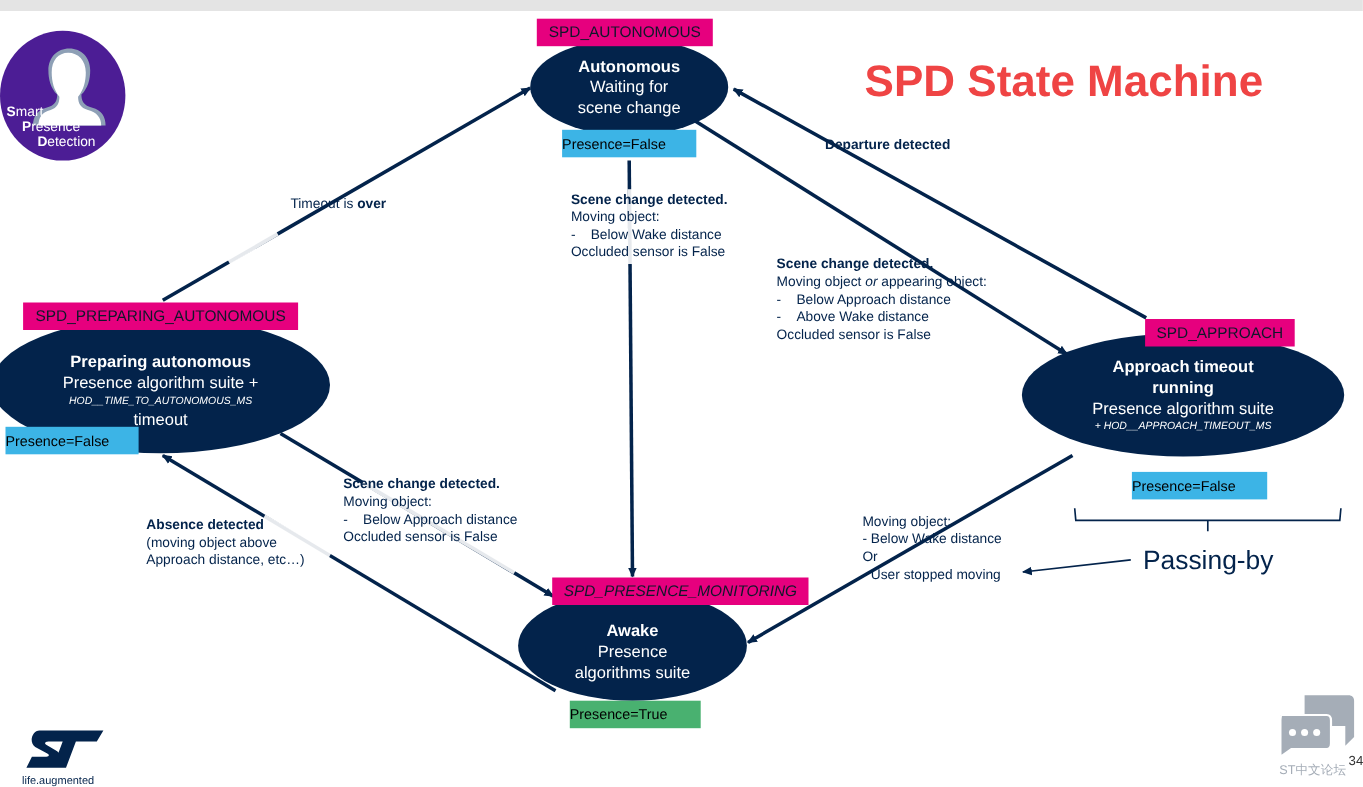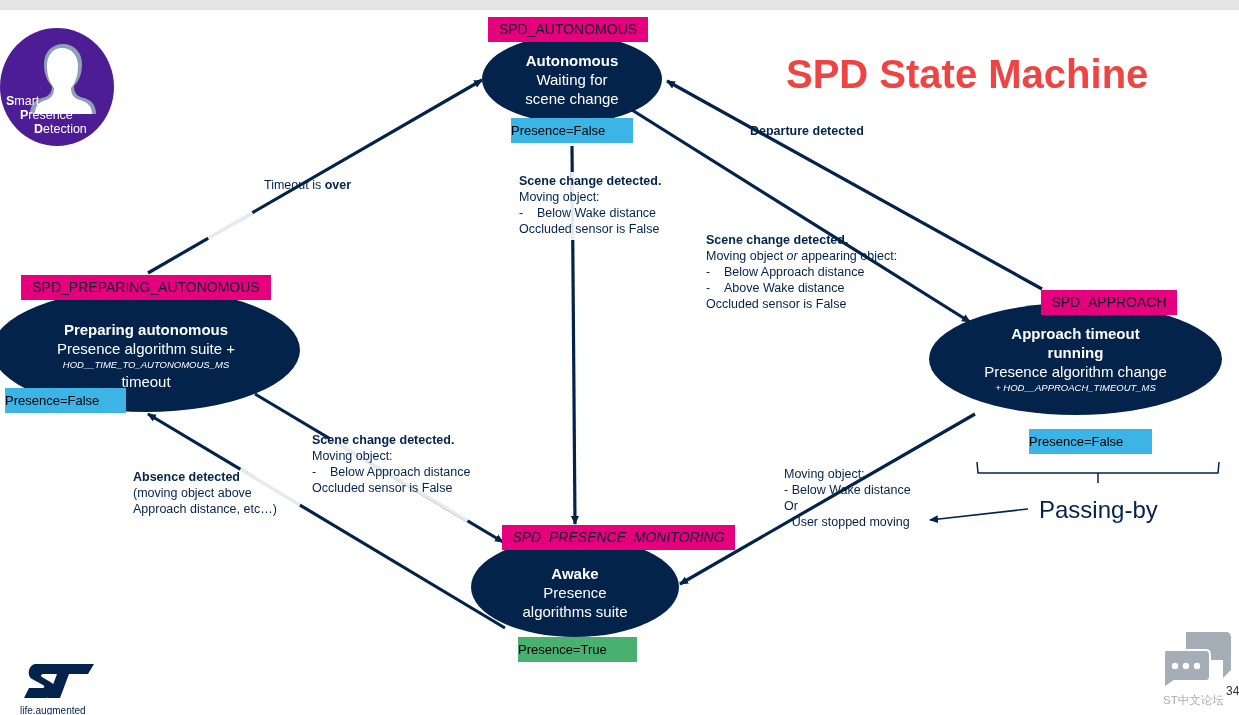--- a/index.html
+++ b/index.html
@@ -86,21 +86,21 @@
   <div class="l">Presence algorithm suite +</div>
   <div class="s">HOD__TIME_TO_AUTONOMOUS_MS</div>
   <div class="l">timeout</div>
 </div>
 <div class="tag" style="left:21px;top:275px;width:250px;">SPD_PREPARING_AUTONOMOUS</div>
 <div class="pres" style="left:5px;top:388px;width:121px;">Presence=False</div>
 
 <div class="ellipse" style="left:929px;top:303px;width:293px;height:112px;">
   <div class="t">Approach timeout</div>
   <div class="t">running</div>
-  <div class="l">Presence algorithm change</div>
+  <div class="l">Presence algorithm suite</div>
   <div class="s">+ HOD__APPROACH_TIMEOUT_MS</div>
 </div>
 <div class="tag" style="left:1041px;top:290px;width:136px;">SPD_APPROACH</div>
 <div class="pres" style="left:1029px;top:429px;width:123px;">Presence=False</div>
 
 <div class="ellipse" style="left:471px;top:537px;width:208px;height:100px;">
   <div class="t" style="margin-top:10px;">Awake</div>
   <div class="l">Presence</div>
   <div class="l">algorithms suite</div>
 </div>

